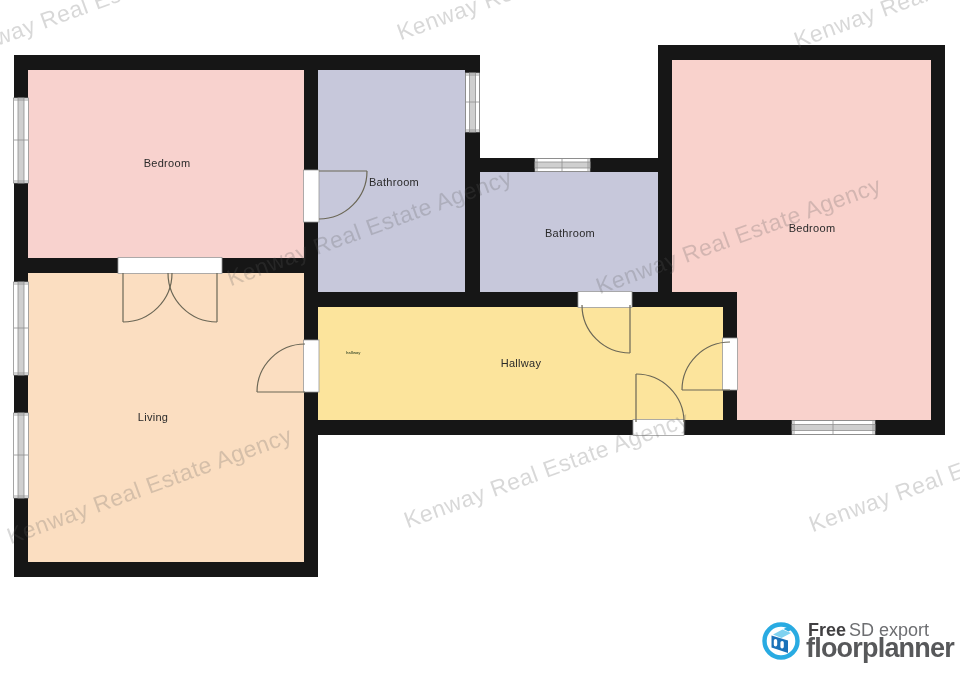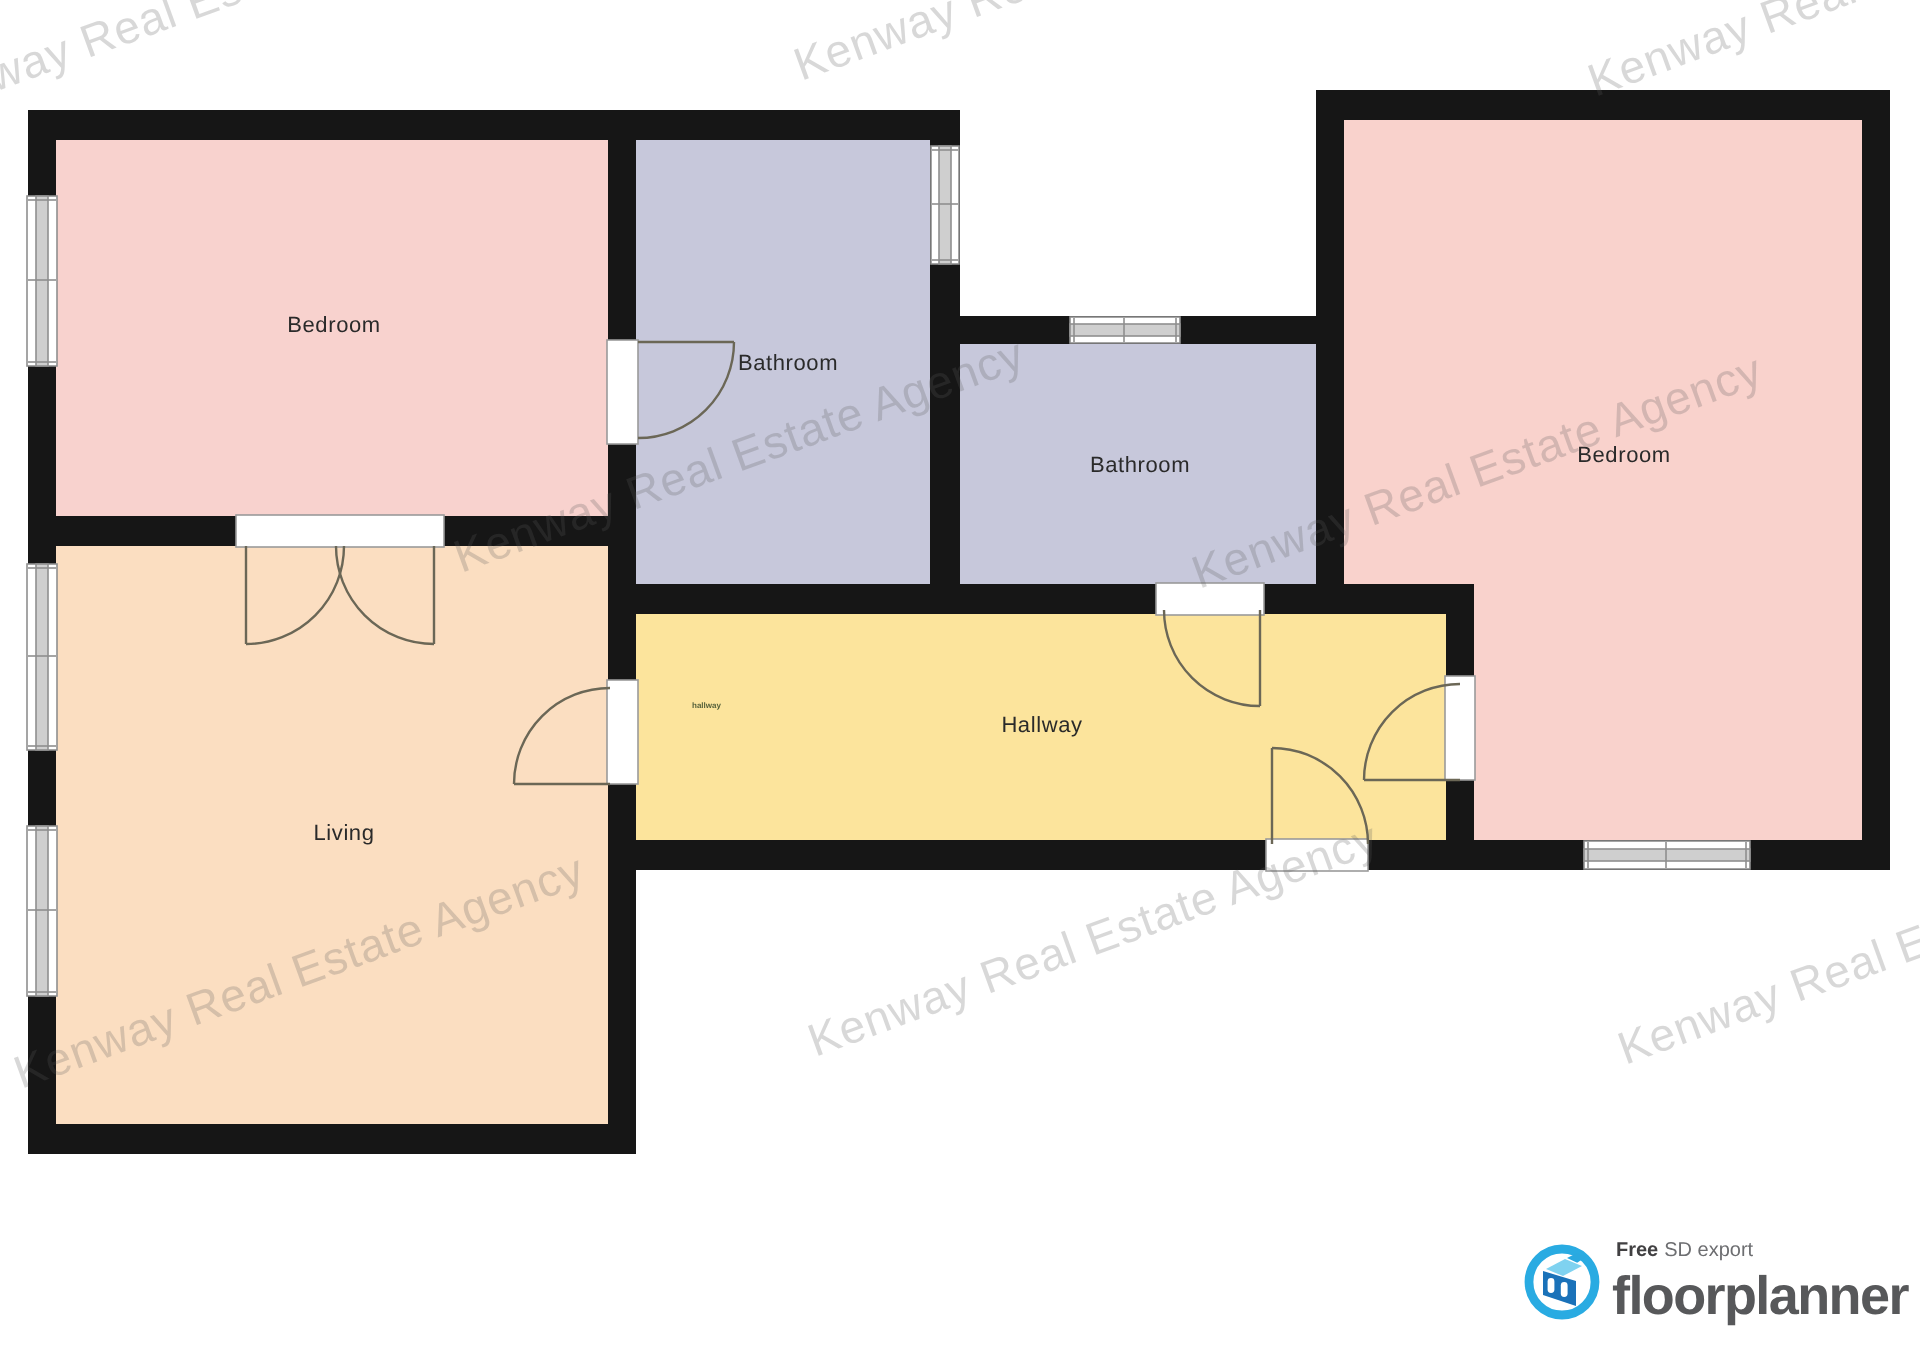--- a/index.html
+++ b/index.html
@@ -7,21 +7,21 @@
          font-family:"Liberation Sans",sans-serif;}
   svg{position:absolute;left:0;top:0;}
   .room-label{position:absolute;transform:translate(-50%,-50%);font-size:11px;font-weight:400;
               color:#2a2a2a;letter-spacing:.3px;white-space:nowrap;z-index:3;}
   .mini-label{position:absolute;font-size:4px;font-weight:700;color:#55603a;z-index:3;
               transform:none;letter-spacing:0;}
   .wm{position:absolute;font-size:23px;color:rgba(90,90,90,.24);white-space:nowrap;
       transform-origin:0 50%;transform:rotate(-20deg);z-index:4;pointer-events:none;
       font-weight:400;letter-spacing:.5px;}
   .logo-icon{position:absolute;left:760px;top:620px;z-index:5;}
-  .free-line{position:absolute;left:808px;top:620px;font-size:10px;color:#6d6e71;z-index:5;}
+  .free-line{position:absolute;left:808px;top:620px;font-size:18px;color:#6d6e71;z-index:5;}
   .free-line b{color:#414042;font-weight:700;margin-right:3px;}
   .brand{position:absolute;left:806px;top:633px;font-size:27px;font-weight:700;color:#57585a;
          letter-spacing:-.8px;z-index:5;}
 </style>
 </head>
 <body>
 
 <div id="stage">
 
   <svg width="960" height="679" viewBox="0 0 960 679">
@@ -131,21 +131,21 @@
         <line x1="257" y1="392" x2="305" y2="392"></line>
         <path d="M305,344 A48,48 0 0 0 257,392"></path>
       </g>
     </g>
   </svg>
 
   <div class="room-label" style="left:167px;top:163px;">Bedroom</div>
   <div class="room-label" style="left:394px;top:182px;">Bathroom</div>
   <div class="room-label" style="left:570px;top:233px;">Bathroom</div>
   <div class="room-label" style="left:812px;top:228px;">Bedroom</div>
-  <div class="room-label" style="left:172px;top:417px;">Living</div>
+  <div class="room-label" style="left:153px;top:417px;">Living</div>
   <div class="room-label" style="left:521px;top:363px;">Hallway</div>
   <div class="mini-label" style="left:346px;top:350px;">hallway</div>
 
   <div class="wm" style="left:-45px;top:40px;">Kenway Real Estate Agency</div>
   <div class="wm" style="left:398px;top:20px;">Kenway Real Estate Agency</div>
   <div class="wm" style="left:795px;top:28px;">Kenway Real Estate Agency</div>
   <div class="wm" style="left:228px;top:266px;">Kenway Real Estate Agency</div>
   <div class="wm" style="left:597px;top:274px;">Kenway Real Estate Agency</div>
   <div class="wm" style="left:8px;top:524px;">Kenway Real Estate Agency</div>
   <div class="wm" style="left:405px;top:508px;">Kenway Real Estate Agency</div>

